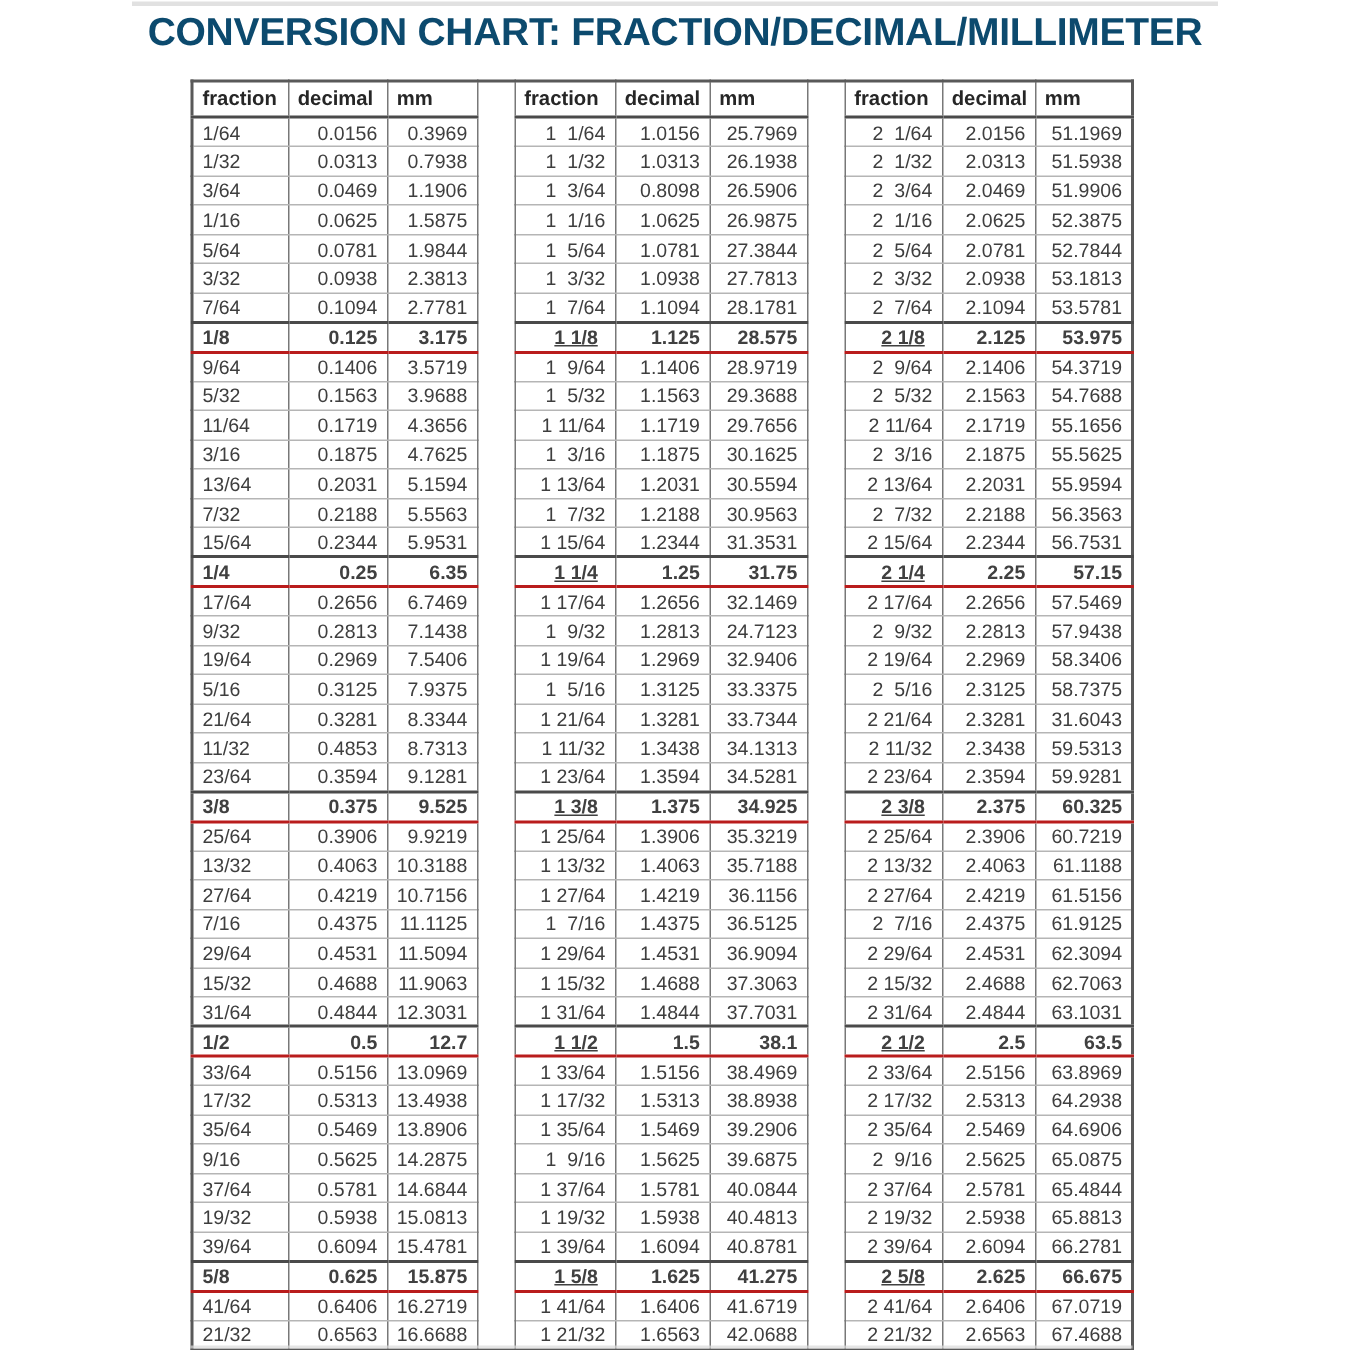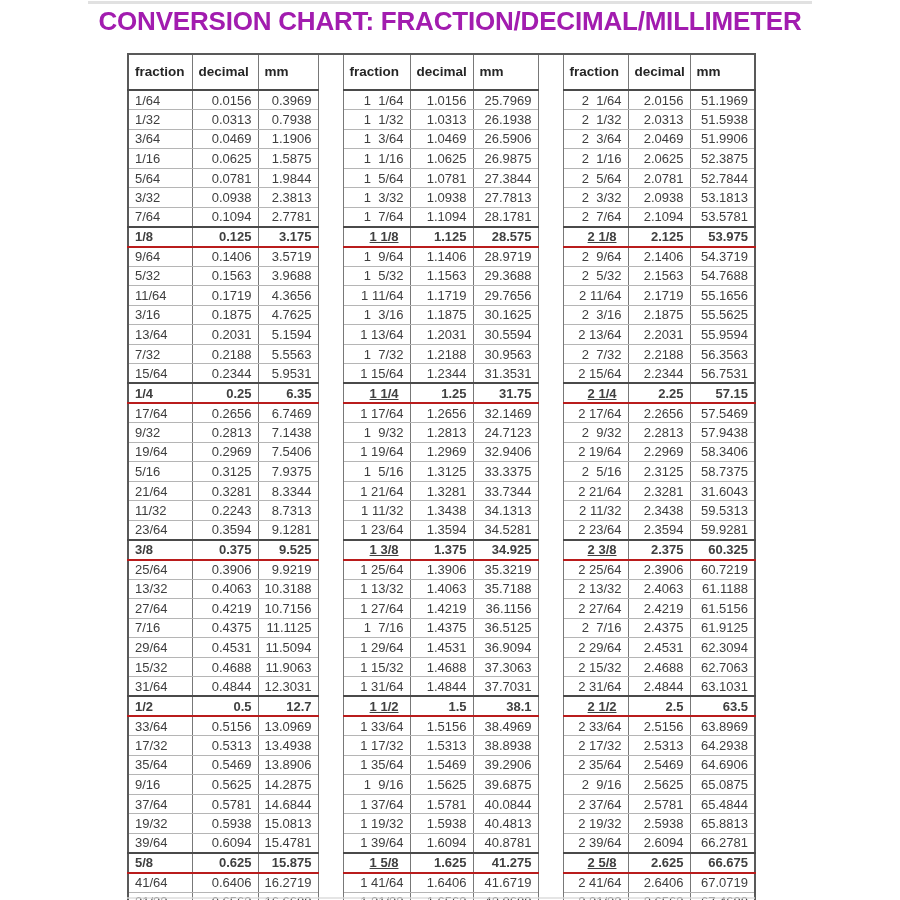--- a/index.html
+++ b/index.html
@@ -33,21 +33,21 @@
   }
   .page-title {
     position: absolute;
     top: 6px; left: 0;
     width: 100%;
     margin: 0;
     text-align: center;
     font-size: 26px;
     font-weight: bold;
     letter-spacing: -0.2px;
-    color: #a21caf;
+    color: #0c4a6e;
   }
   table.conversion-table {
     position: absolute;
     left: 127px;
     top: 53px;
     width: 627px;
     border-collapse: collapse;
     table-layout: fixed;
     font-size: 13px;
     color: #3e3e3e;
@@ -57,21 +57,21 @@
     border-left: 1px solid #787878;
     border-right: 1px solid #787878;
     border-top: 1px solid #b5b5b5;
     border-bottom: 1px solid #b5b5b5;
     padding: 0 6px;
     overflow: hidden;
     vertical-align: middle;
     line-height: 1;
     white-space: nowrap;
   }
-  tr.header-row { height: 36px; }
+  tr.header-row { height: 24px; }
   tr.data-row { height: 19.57px; margin-left: 25px; }
   .conversion-table th {
     font-weight: bold;
     text-align: left;
     color: #262626;
     border-bottom: 2px solid #4a4a4a;
     font-size: 13.5px;
   }
   td.spacer {
     border-top: none;
@@ -146,21 +146,21 @@
           <td class="num">26.1938</td>
           <td class="frac-right">2  1/32</td>
           <td class="num">2.0313</td>
           <td class="num">51.5938</td>
         </tr>
         <tr class="data-row">
           <td class="frac-left">3/64</td>
           <td class="num">0.0469</td>
           <td class="num">1.1906</td>
           <td class="frac-right">1  3/64</td>
-          <td class="num">1.0469</td>
+          <td class="num">0.8098</td>
           <td class="num">26.5906</td>
           <td class="frac-right">2  3/64</td>
           <td class="num">2.0469</td>
           <td class="num">51.9906</td>
         </tr>
         <tr class="data-row">
           <td class="frac-left">1/16</td>
           <td class="num">0.0625</td>
           <td class="num">1.5875</td>
           <td class="frac-right">1  1/16</td>
@@ -352,21 +352,21 @@
           <td class="num">8.3344</td>
           <td class="frac-right">1 21/64</td>
           <td class="num">1.3281</td>
           <td class="num">33.7344</td>
           <td class="frac-right">2 21/64</td>
           <td class="num">2.3281</td>
           <td class="num">31.6043</td>
         </tr>
         <tr class="data-row">
           <td class="frac-left">11/32</td>
-          <td class="num">0.2243</td>
+          <td class="num">0.4853</td>
           <td class="num">8.7313</td>
           <td class="frac-right">1 11/32</td>
           <td class="num">1.3438</td>
           <td class="num">34.1313</td>
           <td class="frac-right">2 11/32</td>
           <td class="num">2.3438</td>
           <td class="num">59.5313</td>
         </tr>
         <tr class="data-row">
           <td class="frac-left">23/64</td>

